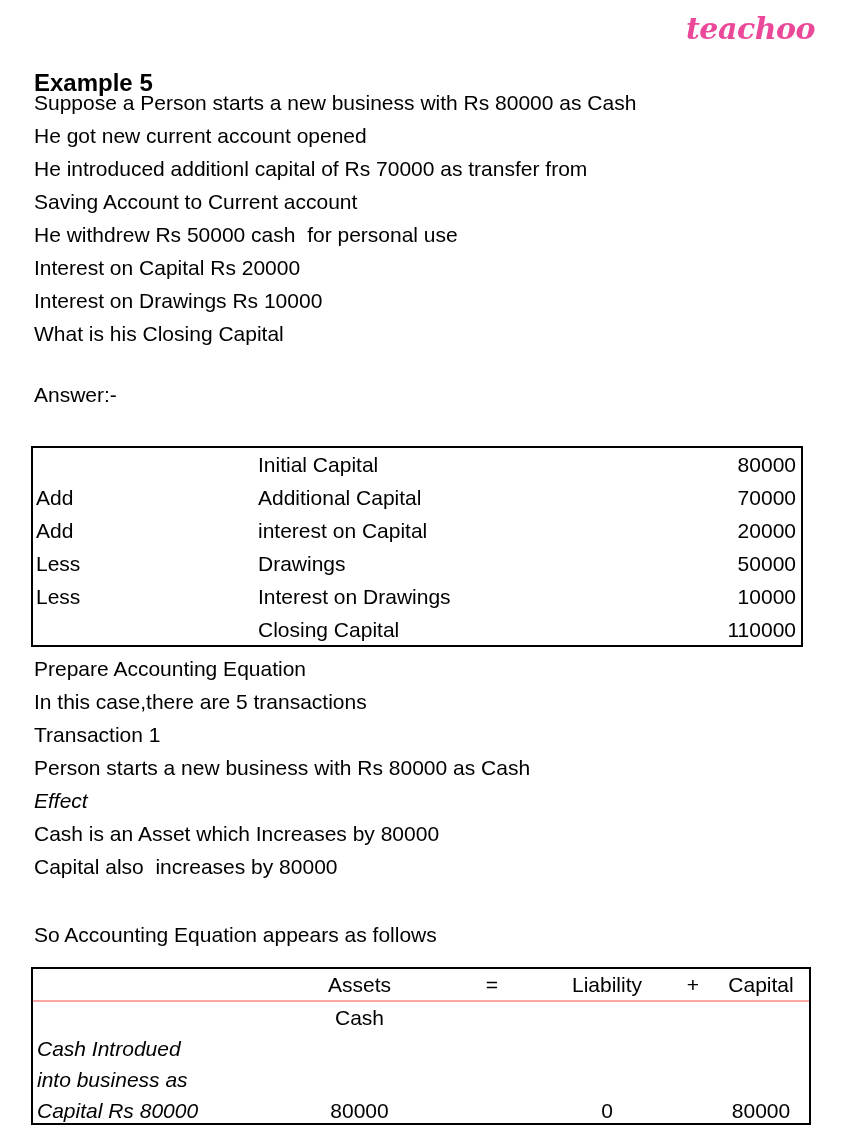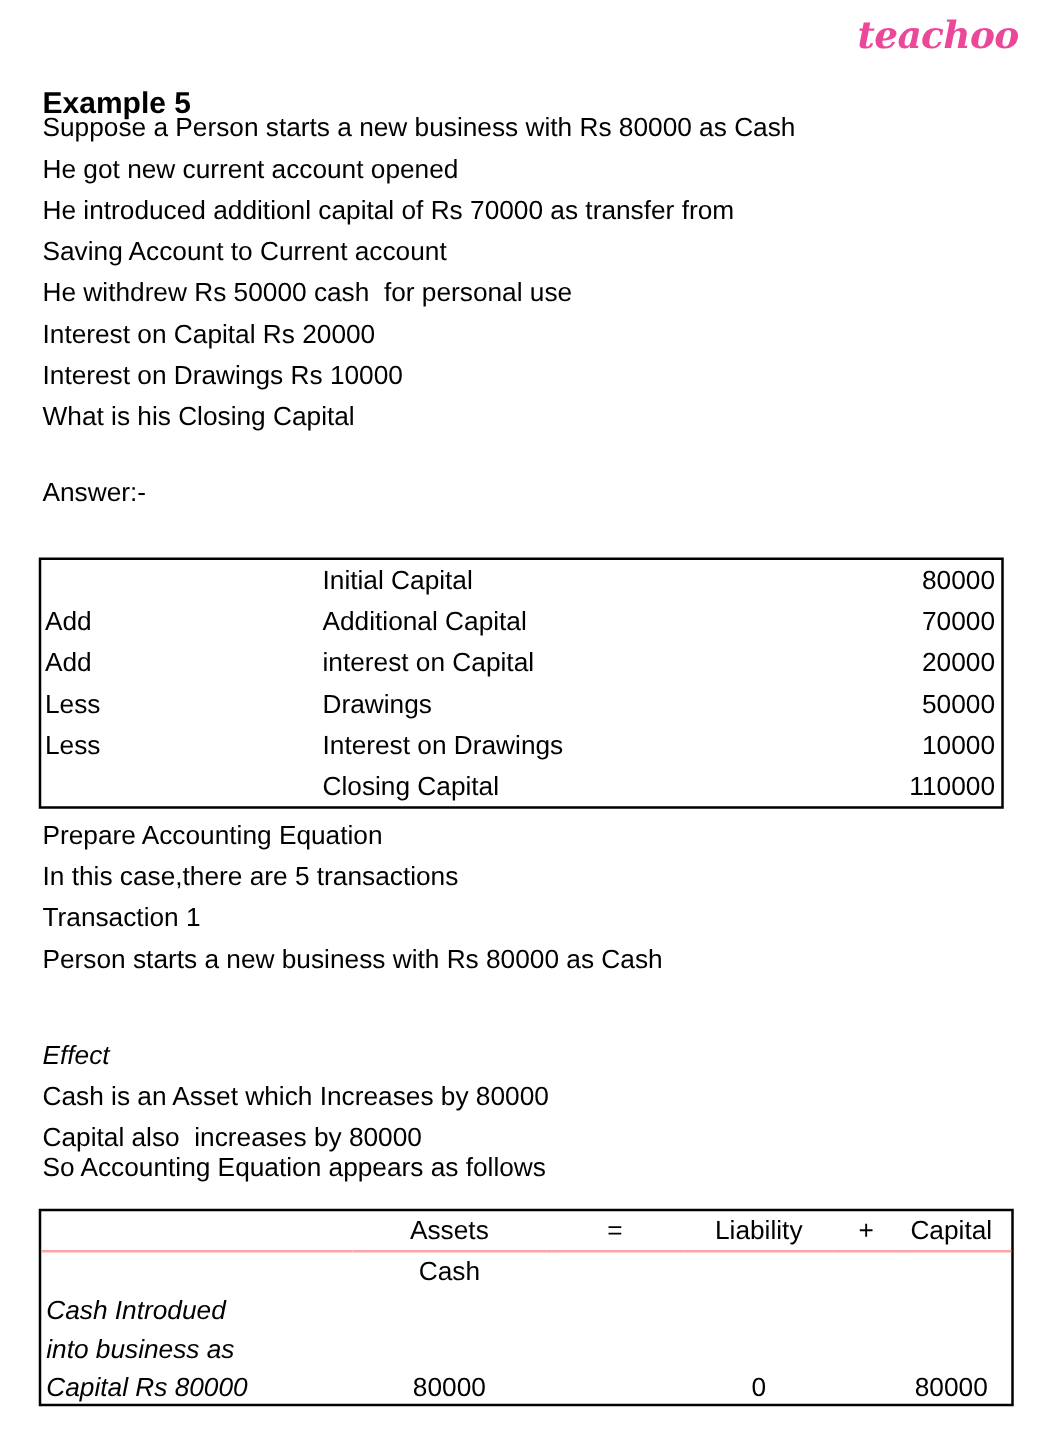--- a/index.html
+++ b/index.html
@@ -50,21 +50,21 @@
   .block {
     position: absolute;
     left: 34px;
   }
   .line {
     font-size: 21px;
     line-height: 33px;
     white-space: pre;
   }
   .line.bold { font-weight: 400; }
-  .line.italic { font-style: italic; margin-top: 44px; }
+  .line.italic { font-style: italic; }
 
   #intro-block { top: 86px; }
   #answer-label { top: 378px; }
   #prepare-block { top: 652px; }
   #follows-line { top: 918px; }
 
   
   .cap-table {
     position: absolute;
     left: 31px;

